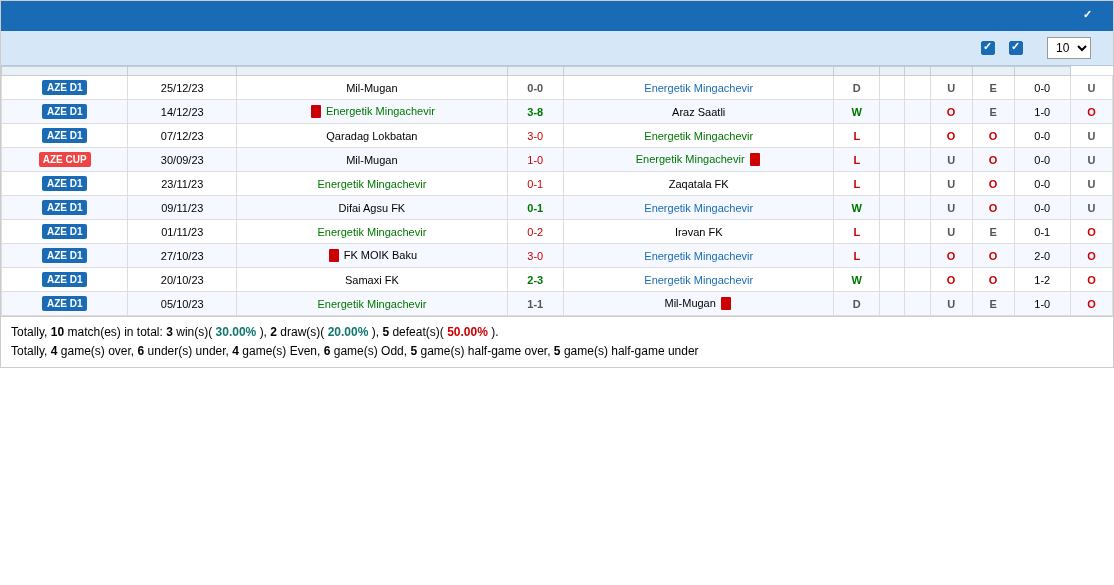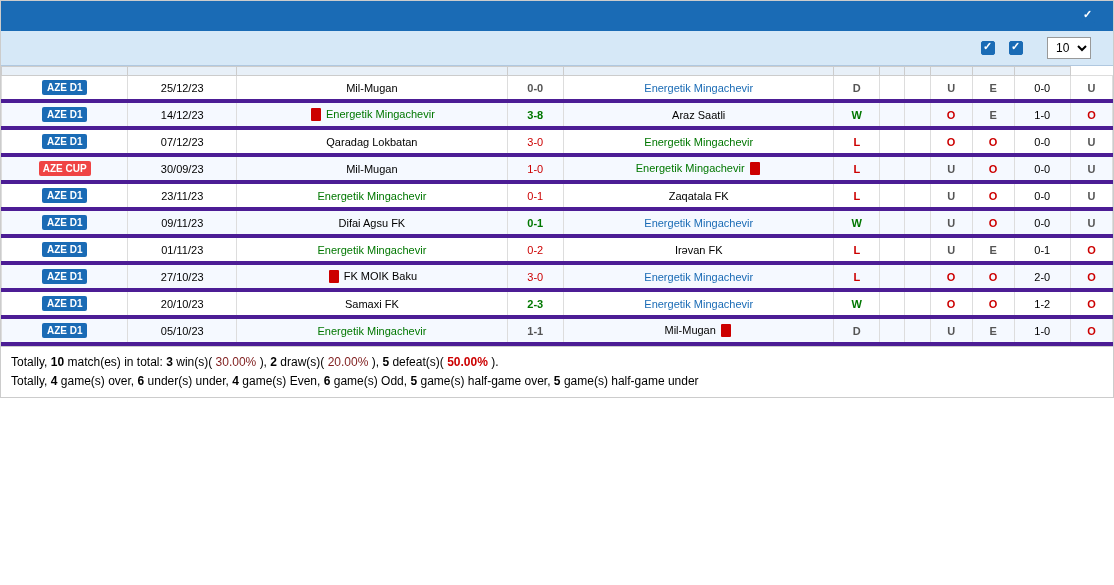--- a/index.html
+++ b/index.html
@@ -49,21 +49,21 @@
     thead th {
       background: #e8f0f8;
       border: 1px solid #ccc;
       padding: 4px 6px;
       text-align: center;
       font-weight: bold;
       font-size: 11px;
       color: #222;
       vertical-align: bottom;
     }
-    tbody tr { border-bottom: 4px solid #4c1d95; margin-left: 12px; }
+    tbody tr { border-bottom: 1px solid #4c1d95; margin-left: 12px; }
     tbody tr:nth-child(even) { background: #f5f9ff; }
     tbody tr:nth-child(odd) { background: #fff; }
     tbody td {
       border: 1px solid #ddd;
       padding: 4px 6px;
       text-align: center;
       vertical-align: middle;
       font-size: 11px;
     }
 
@@ -115,21 +115,21 @@
 
     
     .summary {
       padding: 6px 10px;
       font-size: 12px;
       border-top: 1px solid #ccc;
       background: #fff;
       line-height: 1.6;
     }
     .summary span.bold { font-weight: bold; }
-    .summary span.green { color: #7f1d1d; font-weight: normal; }
+    .summary span.green { color: #0f766e; font-weight: bold; }
     .summary span.red { color: #cc0000; font-weight: bold; text-align: center; }
 
     .checkbox-icon {
       display: inline-block;
       width: 14px;
       height: 14px;
       background: #1a6bb5;
       border: 1px solid #1a6bb5;
       border-radius: 2px;
       position: relative;

